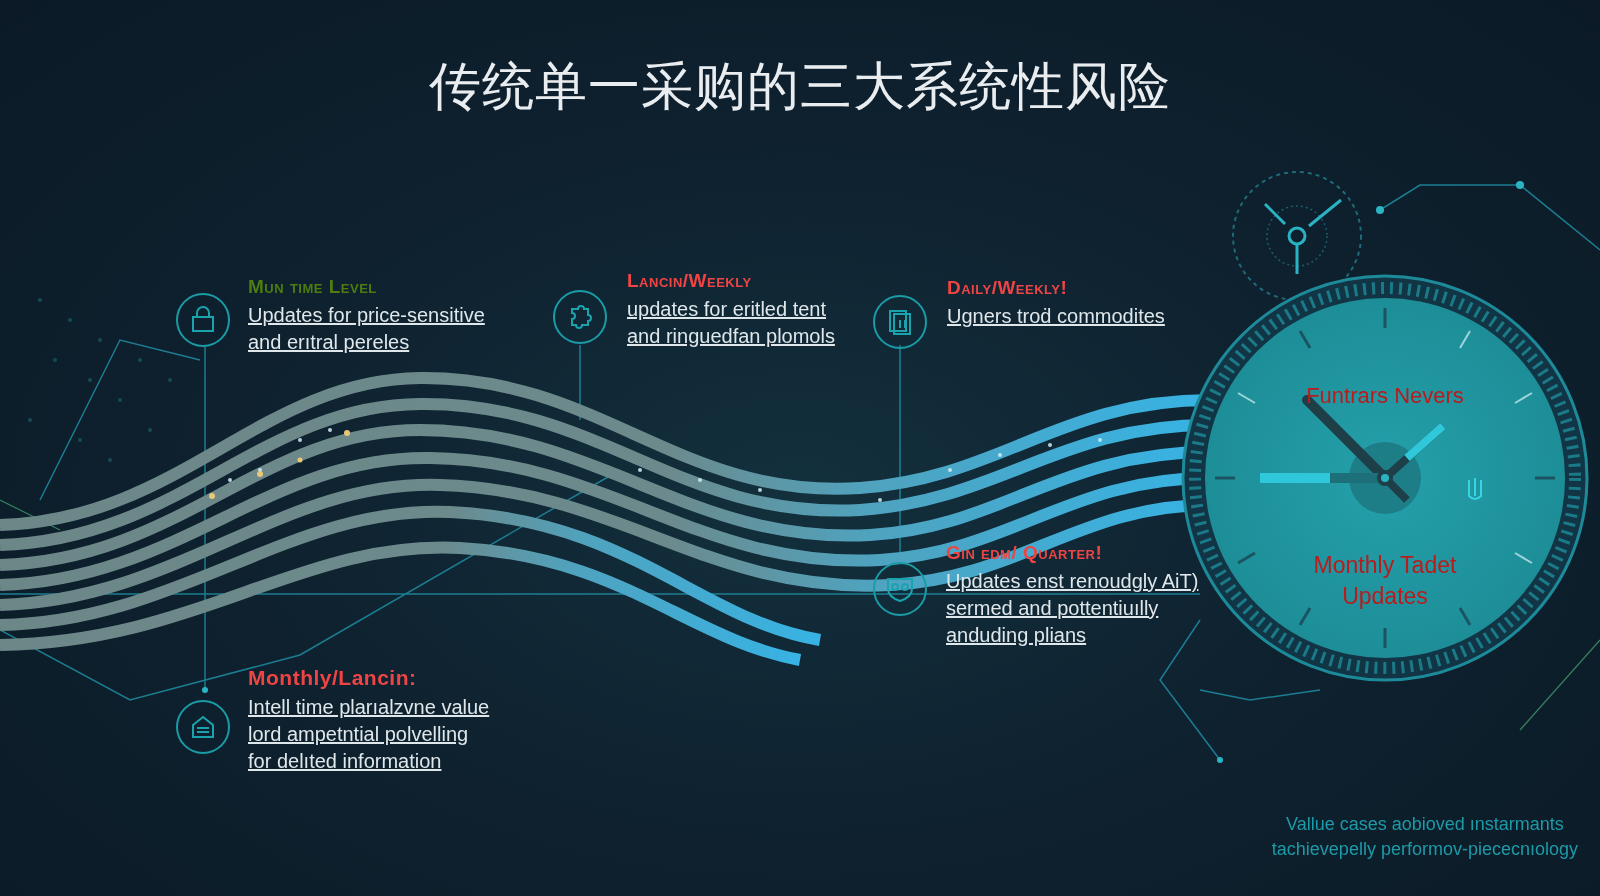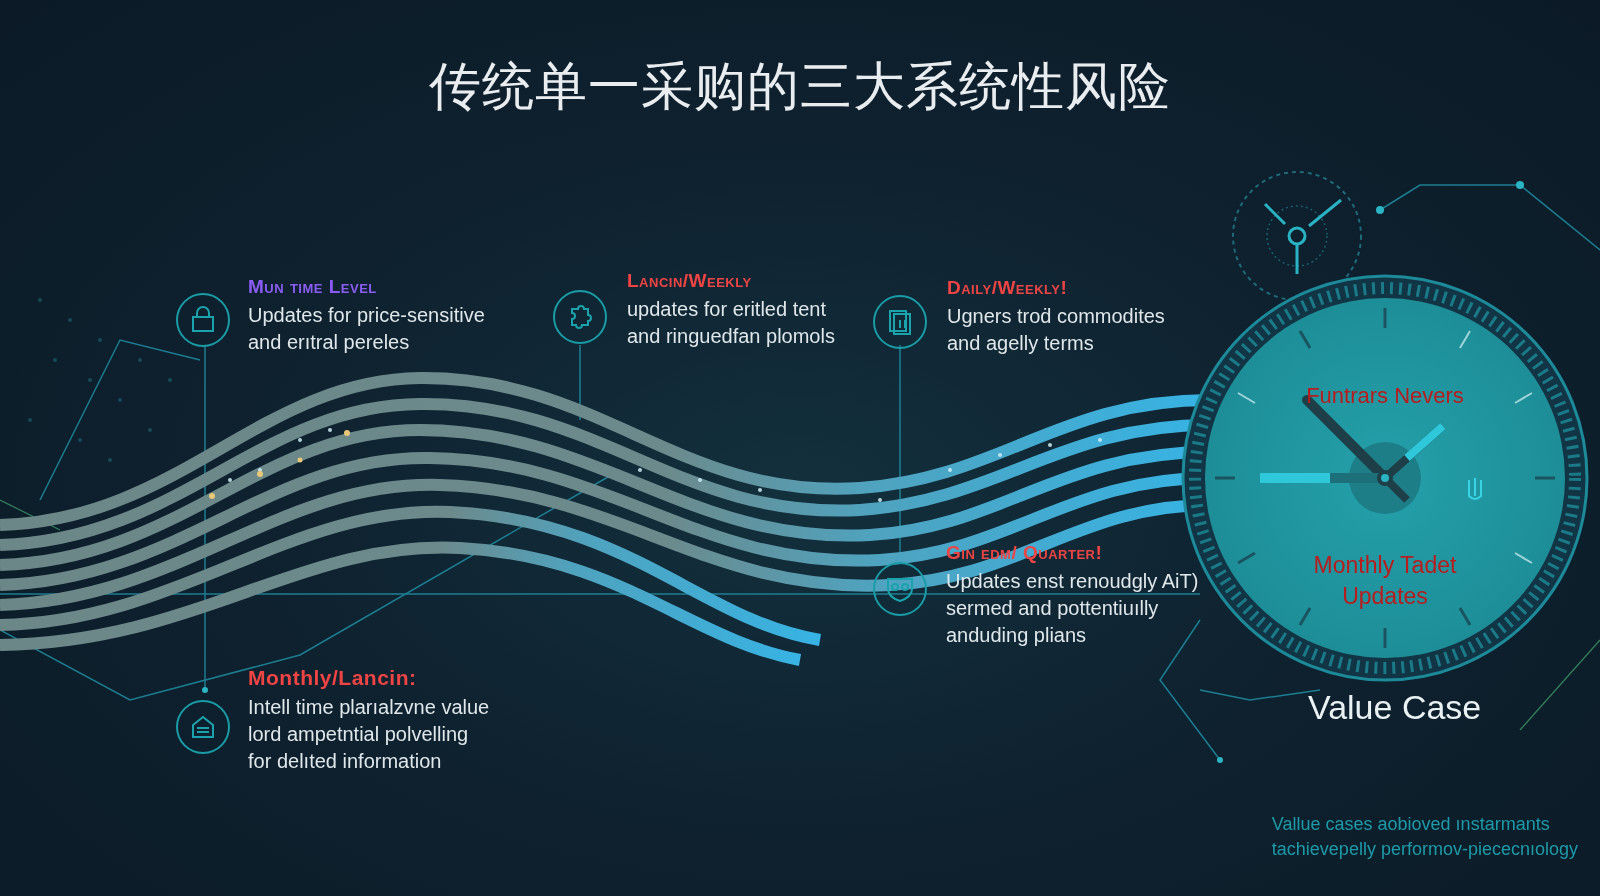--- a/index.html
+++ b/index.html
@@ -14,31 +14,31 @@
   .title {
     position:absolute; left:0; right:0; top:52px; text-align:center;
     font-family: "DejaVu Sans", sans-serif;
     font-size:52px; font-weight:300; color:#e9edf0; letter-spacing:1px;
   }
   .block { position:absolute; }
   .block .head {
     font-size:19px; font-weight:bold; letter-spacing:0.5px; text-transform:none;
     font-variant: small-caps;
   }
-  .block .head.grey { color:#8b5cf6; }
+  .block .head.grey { color:#4d7c0f; }
   .block .head.teal { color:#ef4444; }
-  .block .body { font-size:20px; line-height:27px; color:#dfe7ea; margin-top:4px; }
+  .block .body { font-size:20px; line-height:27px; color:#dfe7ea; margin-top:4px;text-decoration:underline; }
   .icon-ring {
     position:absolute; width:54px; height:54px; border:2px solid #1a9ca6;
     border-radius:50%; display:flex; align-items:center; justify-content:center;
     box-sizing:border-box;
   }
   .clock-text { position:absolute; text-align:center; color:#b91c1c; }
   .value-case { position:absolute; font-size:34px; color:#e9f1f3; }
-  .footer { position:absolute; right:22px; text-align:left; color:#1d9aa8; font-size:18px; line-height:25px; }
+  .footer { position:absolute; right:22px; text-align:center; color:#1d9aa8; font-size:18px; line-height:25px; }
 </style>
 </head>
 <body>
 
 <div class="stage">
 
   <svg class="bg" width="1600" height="896" viewBox="0 0 1600 896">
     <defs>
       <linearGradient id="ribGrad" x1="0" y1="0" x2="1" y2="0">
         <stop offset="0" stop-color="#6c8788"></stop>
@@ -215,21 +215,20 @@
     <div class="body">
       <div>updates for eritled tent</div>
       <div>and ringuedfan plomols</div>
     </div>
   </div>
 
   <div class="block" style="left:947px; top:277px;">
     <div class="head teal">Daily/Weekly!</div>
     <div class="body">
       <div>Ugners troḋ commodites</div>
-      <div>and agelly terms</div>
     </div>
   </div>
 
   <div class="block" style="left:946px; top:542px;">
     <div class="head teal">Gin edm/ Quarter!</div>
     <div class="body">
       <div>Updates enst renoudgly AiT)</div>
       <div>sermed and pottentiuılly</div>
       <div>anduding plians</div>
     </div>
@@ -243,19 +242,18 @@
       <div>for delıted information</div>
     </div>
   </div>
 
   <div class="clock-text" style="left:1255px; top:383px; width:260px; font-size:22px;">Funtrars Nevers</div>
   <div class="clock-text" style="left:1245px; top:550px; width:280px; font-size:23px; font-weight:normal; line-height:31px;">
     <div>Monthly Tadet</div>
     <div>Updates</div>
   </div>
 
-  <div class="value-case" style="left:1308px; top:688px;">Value Case</div>
 
   <div class="footer" style="top:812px;">
     <div>Vallue cases aobioved ınstarmants</div>
     <div>tachievepelly performov-piececnıology</div>
   </div>
 </div>
 
 </body></html>

